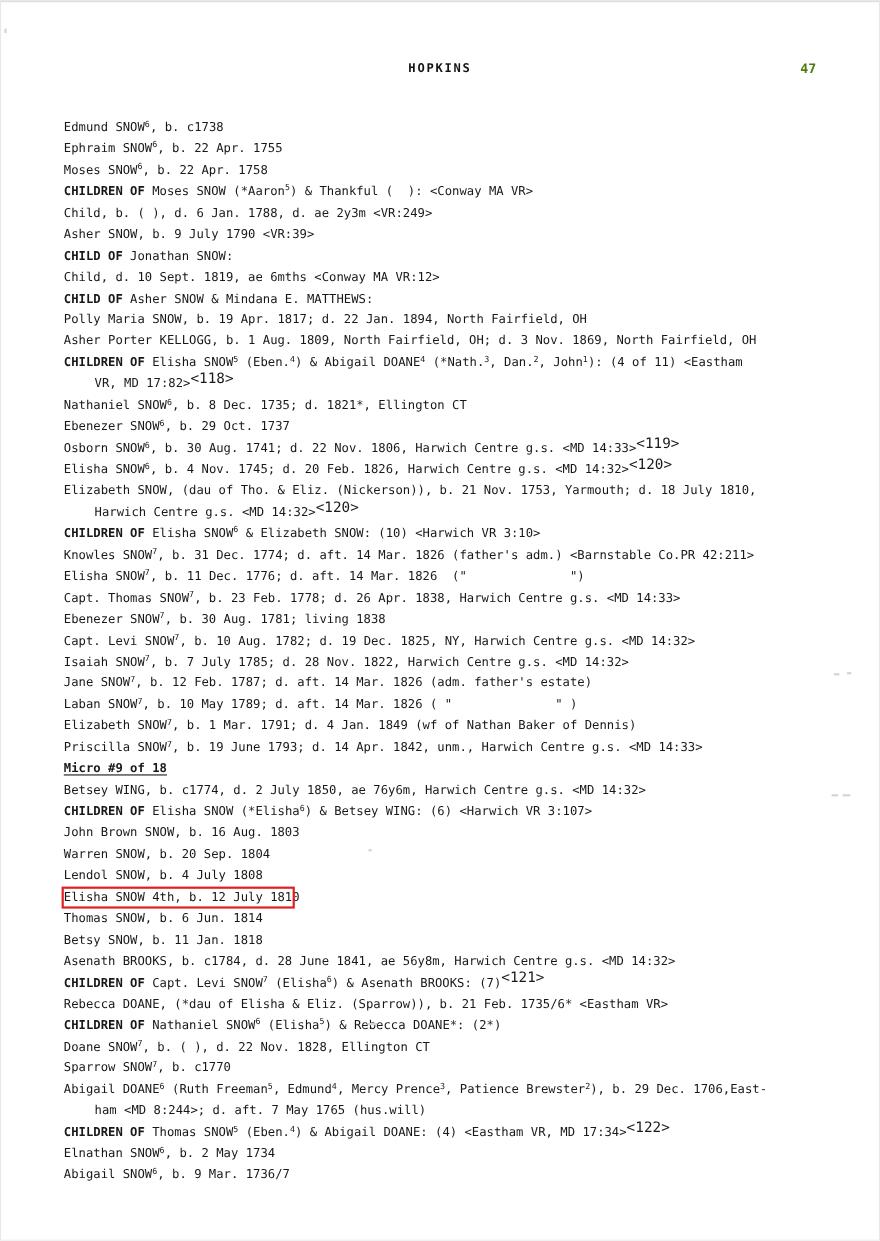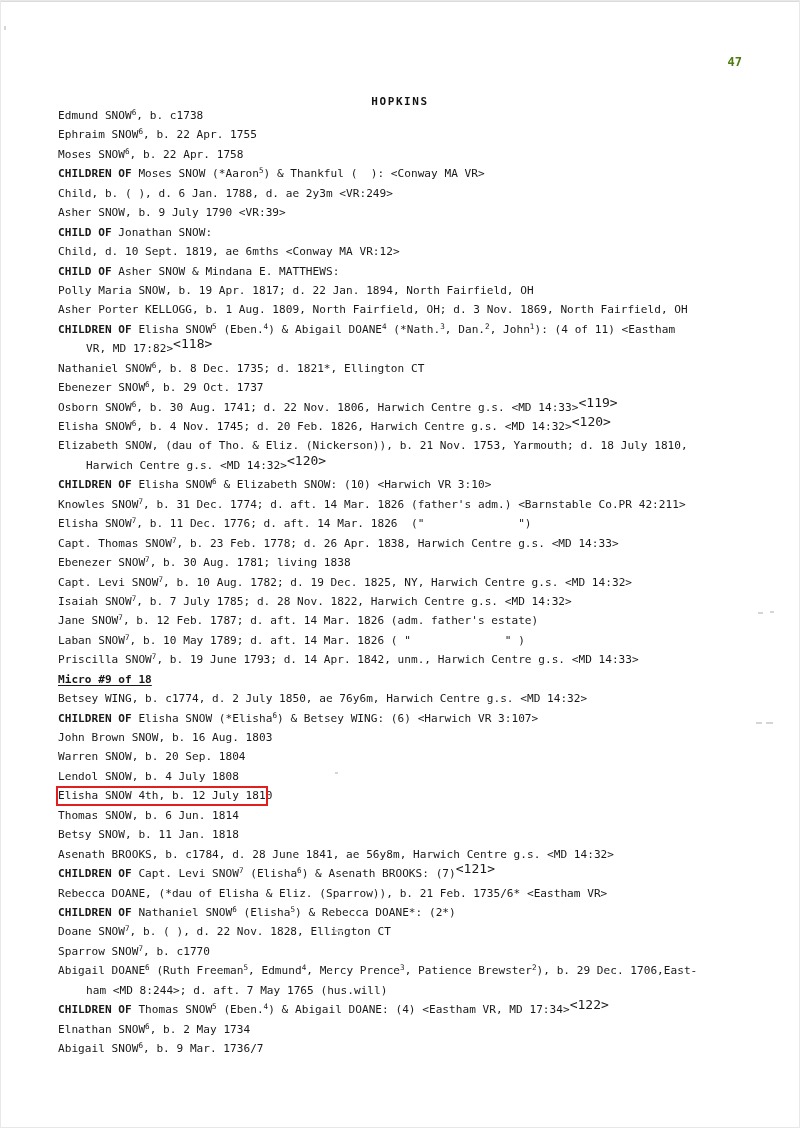--- a/index.html
+++ b/index.html
@@ -38,21 +38,20 @@
   }
   .header-title {
     position: absolute;
     left: 50%;
     transform: translateX(-50%);
     font-size: 11px;
     font-weight: bold;
     letter-spacing: 1.6px;
     color: #131313;
     white-space: nowrap;
-    margin-top: 40px;
   }
   .header-folio {
     position: absolute;
     right: 0;
     top: 0;
     font-size: 12px;
     font-weight: bold;
     color: #4d7c0f;
   }
   .body-text {
@@ -140,20 +139,21 @@
       <div class="line cont"><span>Harwich Centre g.s. &lt;MD 14:32&gt;<span class="sref">&lt;120&gt;</span></span></div>
       <div class="line"><span class="b">CHILDREN OF</span><span> Elisha SNOW<sup>6</sup> &amp; Elizabeth SNOW: (10) &lt;Harwich VR 3:10&gt;</span></div>
       <div class="line"><span>Knowles SNOW<sup>7</sup>, b. 31 Dec. 1774; d. aft. 14 Mar. 1826 (father's adm.) &lt;Barnstable Co.PR 42:211&gt;</span></div>
       <div class="line"><span>Elisha SNOW<sup>7</sup>, b. 11 Dec. 1776; d. aft. 14 Mar. 1826  ("              ")</span></div>
       <div class="line"><span>Capt. Thomas SNOW<sup>7</sup>, b. 23 Feb. 1778; d. 26 Apr. 1838, Harwich Centre g.s. &lt;MD 14:33&gt;</span></div>
       <div class="line"><span>Ebenezer SNOW<sup>7</sup>, b. 30 Aug. 1781; living 1838</span></div>
       <div class="line"><span>Capt. Levi SNOW<sup>7</sup>, b. 10 Aug. 1782; d. 19 Dec. 1825, NY, Harwich Centre g.s. &lt;MD 14:32&gt;</span></div>
       <div class="line"><span>Isaiah SNOW<sup>7</sup>, b. 7 July 1785; d. 28 Nov. 1822, Harwich Centre g.s. &lt;MD 14:32&gt;</span></div>
       <div class="line"><span>Jane SNOW<sup>7</sup>, b. 12 Feb. 1787; d. aft. 14 Mar. 1826 (adm. father's estate)</span></div>
       <div class="line"><span>Laban SNOW<sup>7</sup>, b. 10 May 1789; d. aft. 14 Mar. 1826 ( "              " )</span></div>
+      <div class="line"><span>Elizabeth SNOW<sup>7</sup>, b. 1 Mar. 1791; d. 4 Jan. 1849 (wf of Nathan Baker of Dennis)</span></div>
       <div class="line"><span>Priscilla SNOW<sup>7</sup>, b. 19 June 1793; d. 14 Apr. 1842, unm., Harwich Centre g.s. &lt;MD 14:33&gt;</span></div>
       <div class="line"><span class="ul-head">Micro #9 of 18</span></div>
       <div class="line"><span>Betsey WING, b. c1774, d. 2 July 1850, ae 76y6m, Harwich Centre g.s. &lt;MD 14:32&gt;</span></div>
       <div class="line"><span class="b">CHILDREN OF</span><span> Elisha SNOW (*Elisha<sup>6</sup>) &amp; Betsey WING: (6) &lt;Harwich VR 3:107&gt;</span></div>
       <div class="line"><span>John Brown SNOW, b. 16 Aug. 1803</span></div>
       <div class="line"><span>Warren SNOW, b. 20 Sep. 1804</span></div>
       <div class="line"><span>Lendol SNOW, b. 4 July 1808</span></div>
       <div class="line"><span>Elisha SNOW 4th, b. 12 July 1810</span><div class="hl-box" style="border-color: rgb(224, 32, 32);"></div></div>
       <div class="line"><span>Thomas SNOW, b. 6 Jun. 1814</span></div>
       <div class="line"><span>Betsy SNOW, b. 11 Jan. 1818</span></div>

